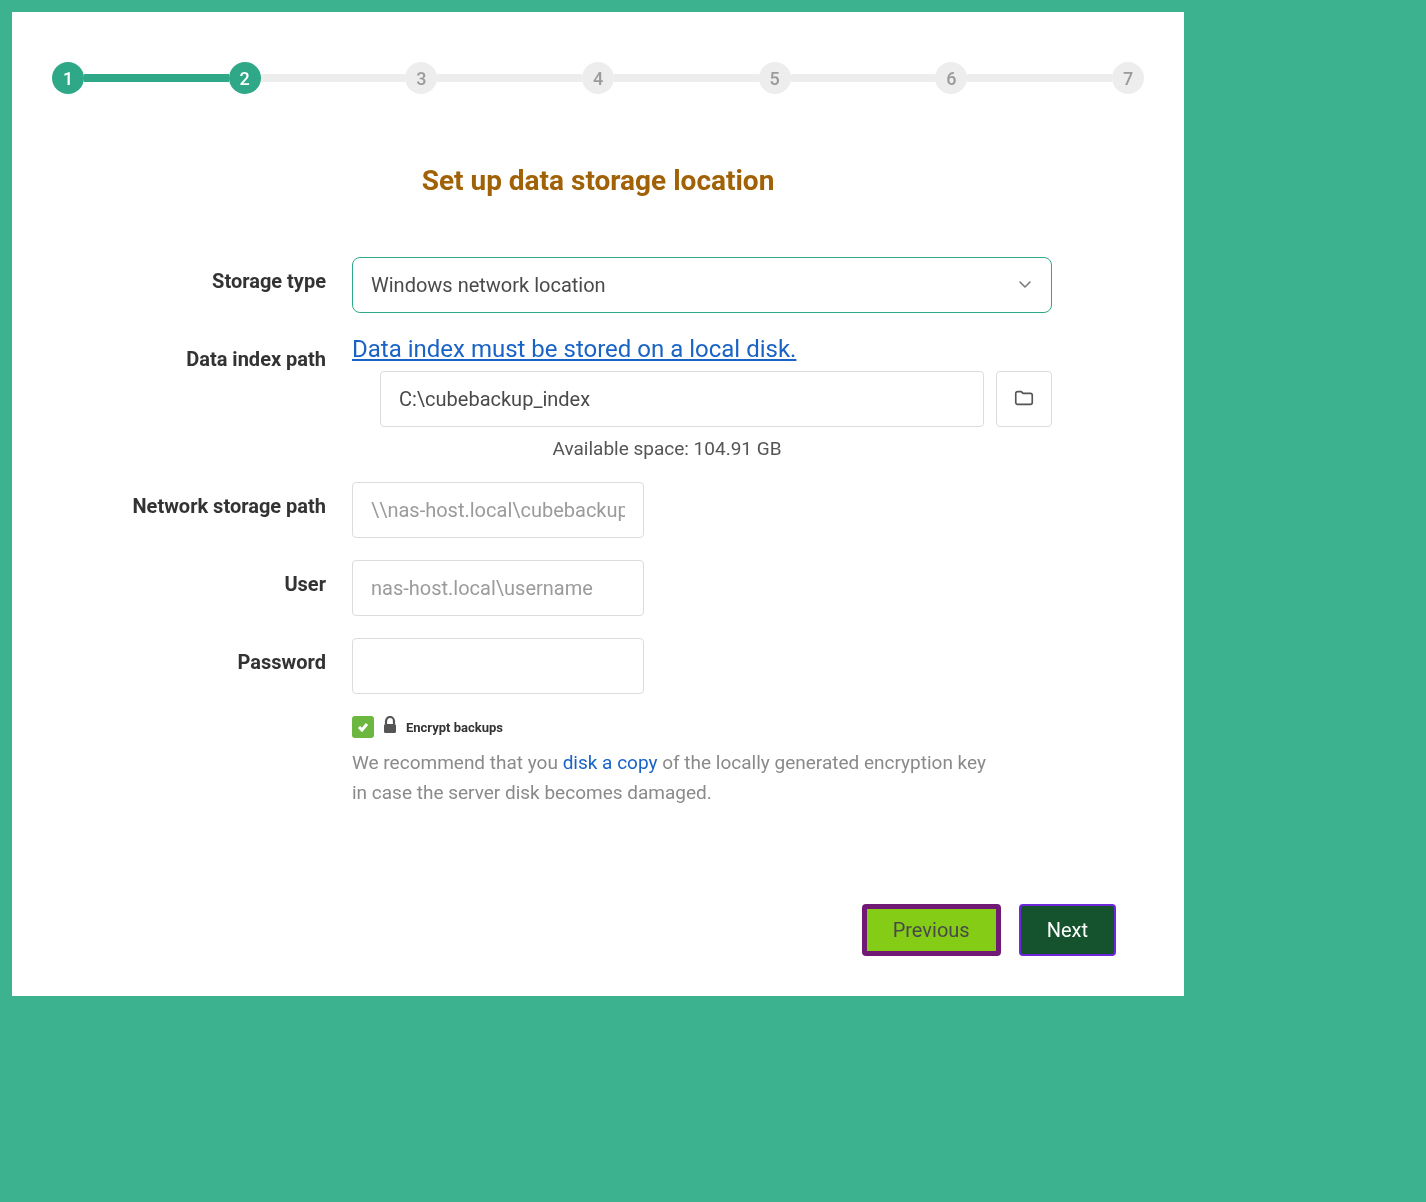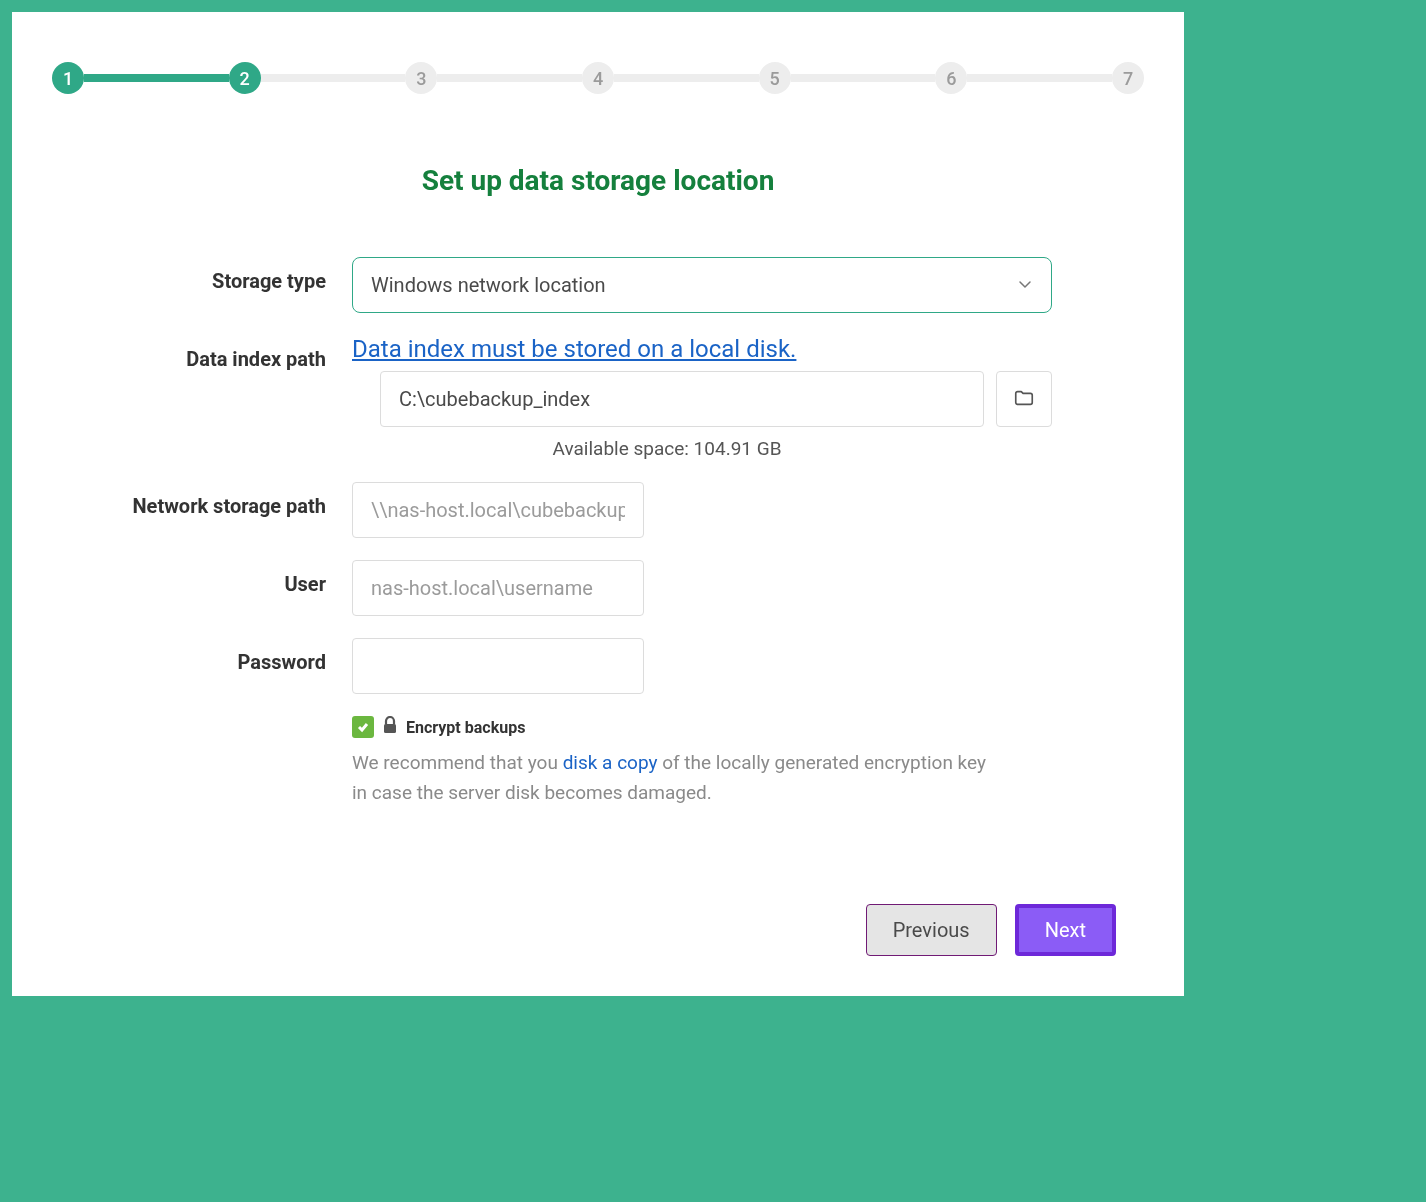--- a/index.html
+++ b/index.html
@@ -61,21 +61,21 @@
     .step-bar.done {
       background: #2fa887;
     }
     .step-bar.future {
       background: #ededed;
     }
     .wizard-title {
       text-align: center;
       font-size: 28px;
       font-weight: 700;
-      color: #15803d;
+      color: #a16207;
       margin-bottom: 60px;
     }
     .form-area {
       width: 100%;
     }
     .form-row {
       display: flex;
       align-items: flex-start;
       margin-bottom: 22px;
     }
@@ -169,21 +169,21 @@
     }
     .checkbox svg {
       stroke: #fff;
       stroke-width: 3;
       fill: none;
     }
     .lock-icon {
       color: #555;
     }
     .checkbox-label {
-      font-size: 16px;
+      font-size: 13px;
       font-weight: 700;
       color: #333;
     }
     .recommend-text {
       font-size: 19px;
       color: #8a8a8a;
       line-height: 1.6;
       max-width: 640px;
     }
     .recommend-text a {
@@ -199,27 +199,27 @@
     }
     .btn {
       height: 52px;
       padding: 0 26px;
       font-size: 20px;
       border-radius: 4px;
       cursor: pointer;
       font-family: inherit;
     }
     .btn-secondary {
-      background: #e5e5e5;
-      border: 1px solid #701a75;
+      background: #84cc16;
+      border: 5px solid #701a75;
       color: #4a4a4a;
     }
     .btn-primary {
-      background: #8b5cf6;
-      border: 4px solid #6d28d9;
+      background: #14532d;
+      border: 2px solid #6d28d9;
       color: #fff;
     }
   </style>
 </head>
 <body>
 
 <div class="wizard-card">
 
   <div class="stepper">
     <div class="stepper-segment">

